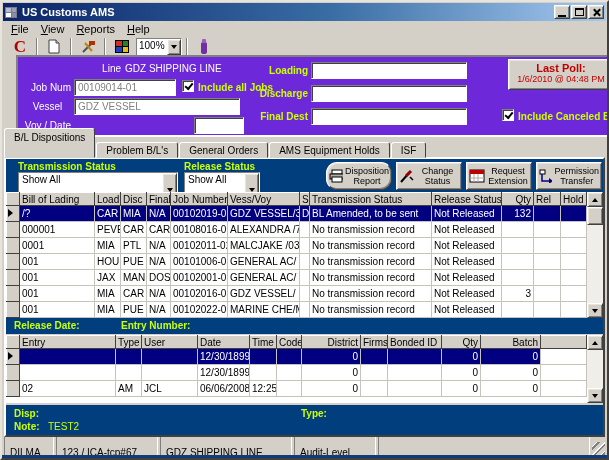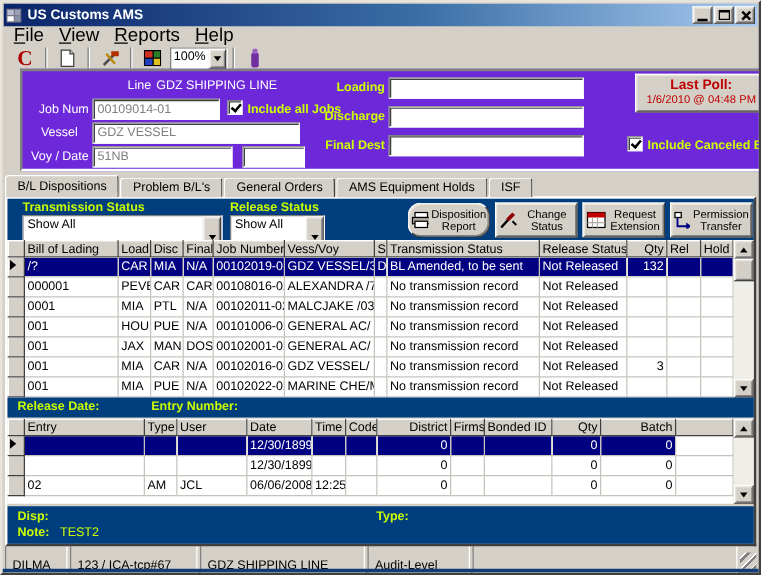--- a/index.html
+++ b/index.html
@@ -24,21 +24,21 @@
   .winbtns{display:flex;gap:1px;}
   .winbtn{width:16px;height:14px;display:flex;align-items:center;justify-content:center;position:relative;}
   .glyph-min{width:8px;height:2px;background:#000;margin-top:7px;}
   .glyph-max{width:9px;height:8px;border:1px solid #000;border-top:2px solid #000;}
   .glyph-close{position:relative;width:9px;height:9px;}
   .glyph-close::before,.glyph-close::after{content:"";position:absolute;left:4px;top:0;width:2px;height:9px;background:#000;}
   .glyph-close::before{transform:rotate(45deg);} .glyph-close::after{transform:rotate(-45deg);}
 
   
   .menubar{position:absolute;left:1px;top:20px;right:1px;height:13px;display:flex;align-items:center;padding-left:2px;}
-  .menu-item{font-size:15px;padding:0 6px;color:#000;}
+  .menu-item{font-size:11px;padding:0 6px;color:#000;}
   .menu-item::first-letter{text-decoration:underline;}
 
   
   .toolbar{position:absolute;left:1px;top:34px;right:1px;height:21px;display:flex;align-items:center;padding-left:5px;}
   .tbtn{width:24px;height:20px;display:flex;align-items:center;justify-content:center;}
   .tsep{width:2px;height:17px;border-left:1px solid #808080;border-right:1px solid #fff;margin:0 4px;}
   .refresh-icon::before{content:"C";font-family:"Liberation Serif",serif;font-weight:bold;font-size:17px;color:#b00000;}
   .zoom-combo{display:flex;height:18px;width:46px;margin-left:2px;}
   .zoom-text{flex:1;font-size:10px;padding:1px 2px;background:#fff;color:#000;}
   .combo-btn{width:15px;display:flex;align-items:center;justify-content:center;}
@@ -59,21 +59,21 @@
   .cbx.on::after{content:"";position:absolute;left:2px;top:2px;width:6px;height:3px;
     border-left:2px solid #000;border-bottom:2px solid #000;transform:rotate(-50deg);}
   .lastpoll{position:absolute;left:490px;top:2px;width:106px;height:31px;text-align:center;padding-top:2px;}
   .lastpoll .l1{color:#c00000;font-weight:bold;font-size:11px;}
   .lastpoll .l2{color:#c00000;font-size:9px;}
 
   
   .tabs-row{position:absolute;left:2px;top:138px;height:18px;display:flex;align-items:flex-end;z-index:3;}
   .tab{height:16px;padding:2px 9px 0;background:#d4d0c8;font-size:10px;white-space:nowrap;
     border:1px solid;border-color:#fff #404040 transparent #fff;border-radius:3px 3px 0 0;margin-right:1px;}
-  .tab.active{height:18px;padding-top:3px;position:relative;z-index:4;}
+  .tab.active{height:30px;padding-top:3px;position:relative;z-index:4;}
 
   
   .content-frame{position:absolute;left:2px;top:155px;width:601px;height:280px;
     border:2px solid;border-color:#fff #404040 #404040 #fff;background:#d4d0c8;z-index:2;}
   .navy-bar{position:absolute;background:#003e7e;}
   .filter-bar{left:0;top:0;width:597px;height:33px;}
 
   .combo{position:absolute;display:flex;height:36px;border:1px solid;border-color:#808080 #fff #fff #808080;box-shadow:inset 1px 1px 0 #404040;background:#fff;}
   .combo .ct{flex:1;font-size:10px;padding:1px 3px;color:#000;background:#fff;white-space:nowrap;overflow:hidden;}
 
@@ -198,21 +198,20 @@
 
     <span class="fp lbl-w" style="left:0px;top:25px;width:53px;text-align:right;">Job Num</span>
     <input class="field" style="left: 56px; top: 22px; width: 102px;" value="00109014-01">
     <span class="cbx on" style="left:164px;top:23px;"></span>
     <span class="fp lbl-g" style="left:180px;top:25px;">Include all Jobs</span>
 
     <span class="fp lbl-w" style="left:0px;top:44px;width:59px;text-align:center;">Vessel</span>
     <input class="field" style="left: 56px; top: 41px; width: 166px;" value="GDZ VESSEL">
 
     <span class="fp lbl-w" style="left:0px;top:63px;width:53px;text-align:right;">Voy / Date</span>
-    <input class="field" style="left: 56px; top: 60px; width: 112px;" value="51NB">
     <input class="field" style="left: 176px; top: 60px; width: 50px;" value="">
 
     <span class="fp lbl-g" style="left:225px;top:8px;width:65px;text-align:right;">Loading</span>
     <input class="field" style="left: 293px; top: 5px; width: 156px;" value="">
     <span class="fp lbl-g" style="left:225px;top:31px;width:65px;text-align:right;">Discharge</span>
     <input class="field" style="left: 293px; top: 28px; width: 156px;" value="">
     <span class="fp lbl-g" style="left:225px;top:54px;width:65px;text-align:right;">Final Dest</span>
     <input class="field" style="left: 293px; top: 51px; width: 156px;" value="">
 
     <div class="lastpoll raised">

